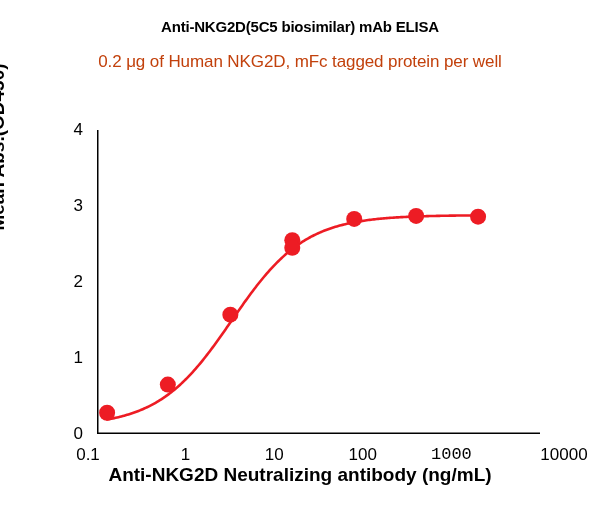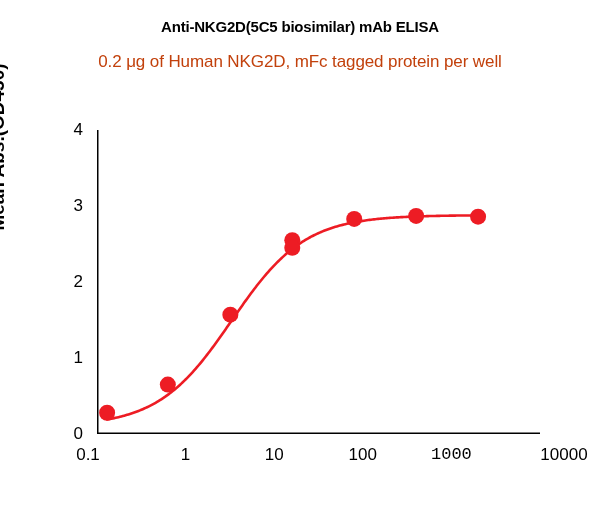--- a/index.html
+++ b/index.html
@@ -76,20 +76,21 @@
 </style>
 </head>
 <body>
 
 <div id="figure">
 
   <div class="title">Anti-NKG2D(5C5 biosimilar) mAb ELISA</div>
   <div class="subtitle">0.2 μg of Human NKG2D, mFc tagged protein per well</div>
 
   <div class="ylabel">Mean Abs.(OD450)</div>
+  <div class="xlabel">Anti-NKG2D Neutralizing antibody (ng/mL)</div>
 
   <div id="tick-layer">
       <div class="tick-label ytick-label" style="left: 83px; top: 434px;">0</div>
       <div class="tick-label ytick-label" style="left: 83px; top: 358px;">1</div>
       <div class="tick-label ytick-label" style="left: 83px; top: 282px;">2</div>
       <div class="tick-label ytick-label" style="left: 83px; top: 206px;">3</div>
       <div class="tick-label ytick-label" style="left: 83px; top: 130px;">4</div>
       <div class="tick-label xtick-label" style="left: 88px; top: 445px;">0.1</div>
       <div class="tick-label xtick-label" style="left: 185.6px; top: 445px;">1</div>
       <div class="tick-label xtick-label" style="left: 274.2px; top: 445px;">10</div>

